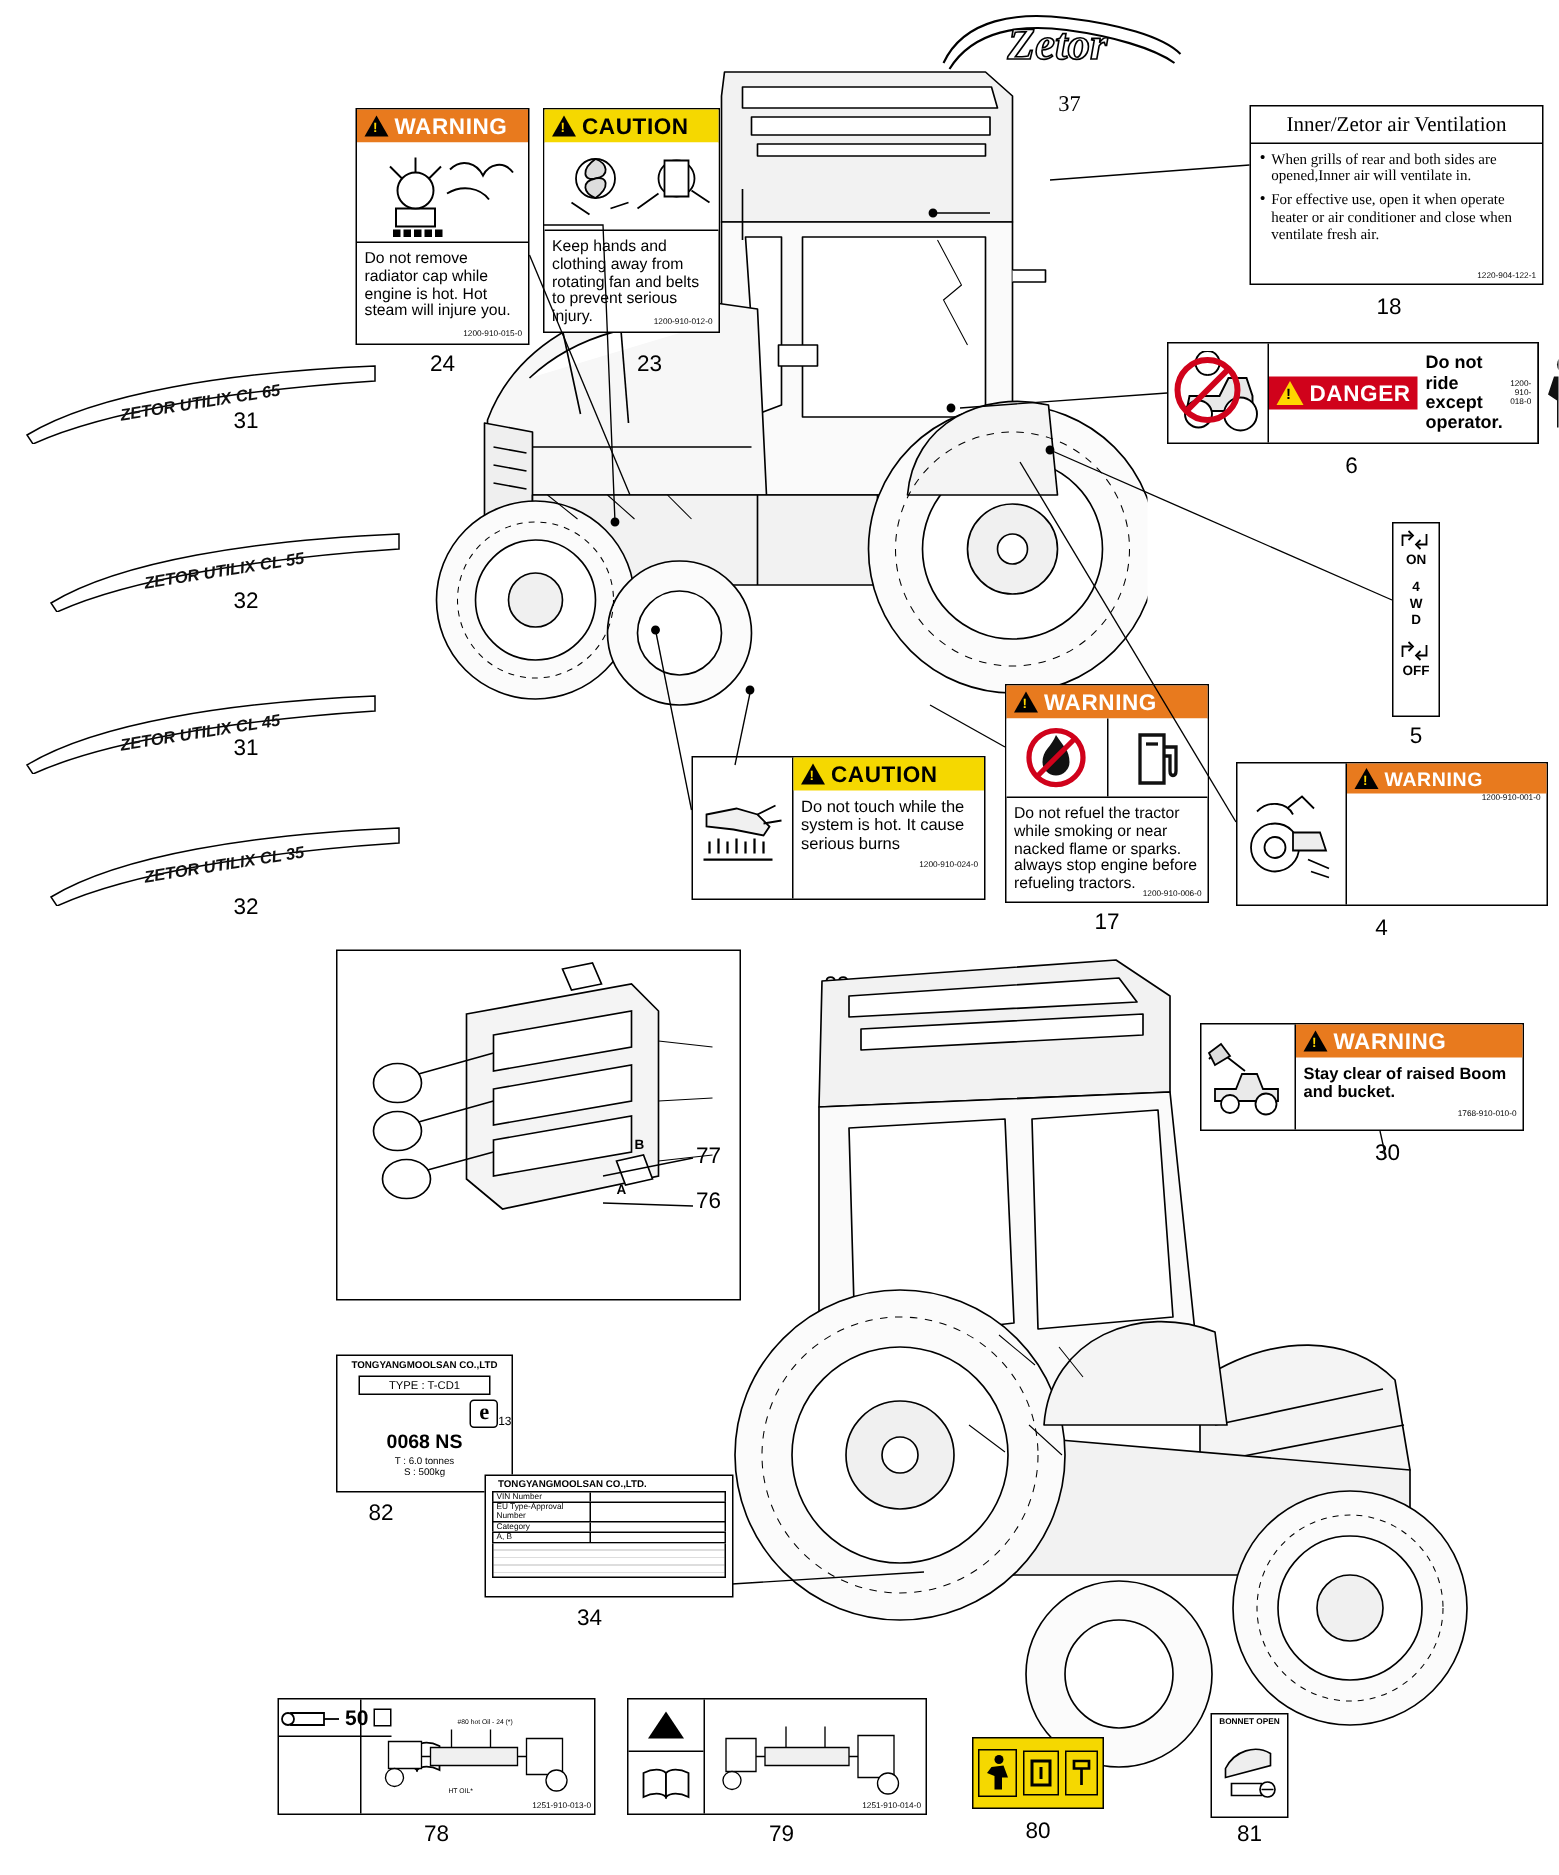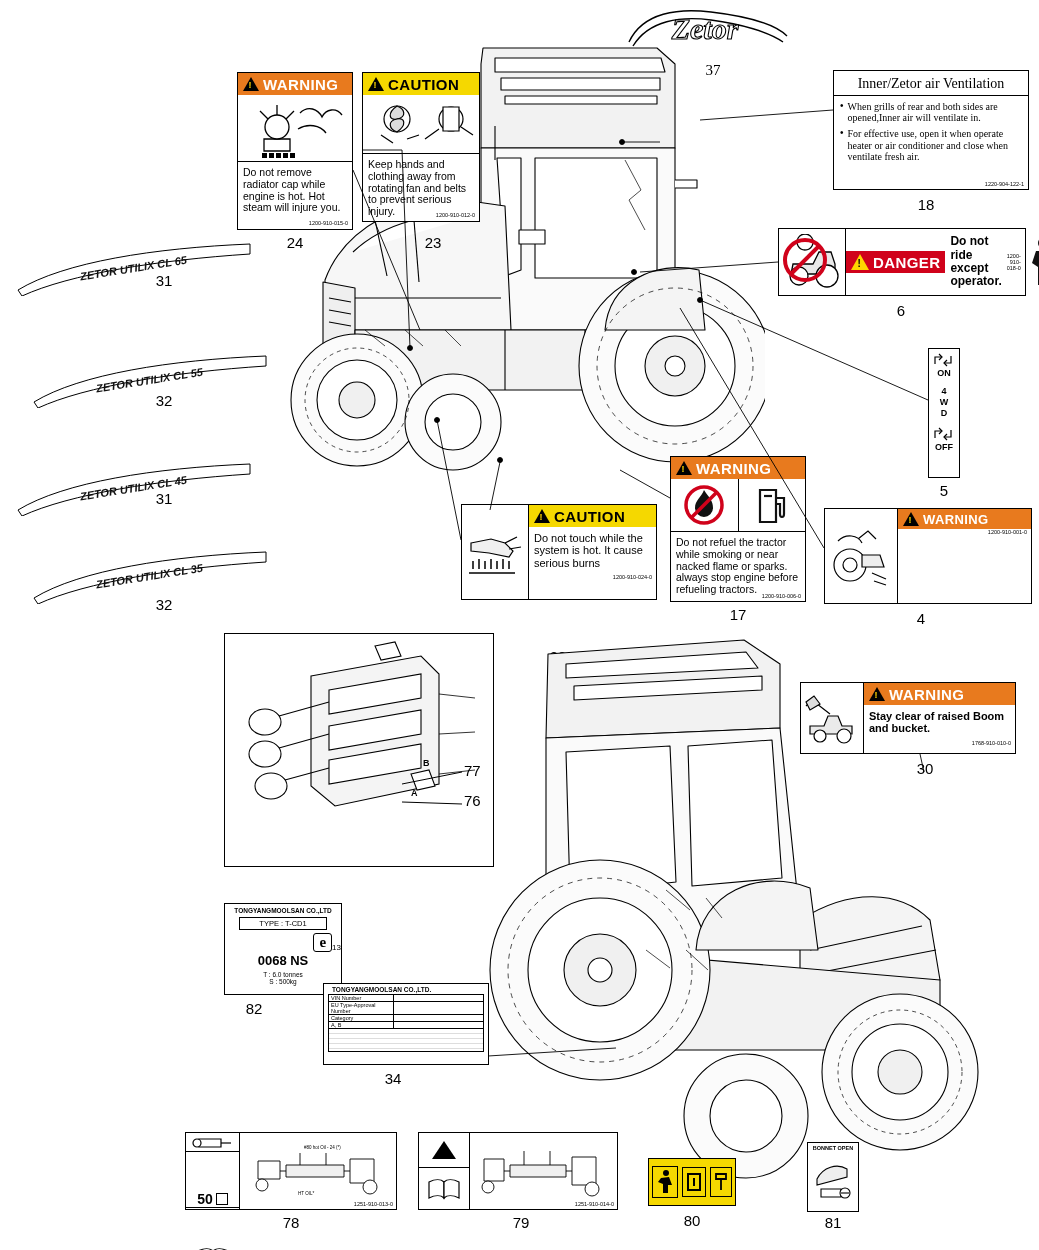--- a/index.html
+++ b/index.html
@@ -488,21 +488,21 @@
     </div>
   </div>
   <div class="abs num" style="left:380px;top:1070px;width:26px;">34</div>
   <div class="abs" style="left:486px;top:1020px;width:140px;height:60px;">
     <svg width="140" height="60" viewBox="0 0 140 60">
         <path d="M2 36 L130 28" stroke="#000" stroke-width="0.9" fill="none"></path>
       </svg>
   </div>
 
   <div class="abs decal" style="left:185px;top:1132px;width:212px;height:78px;display:flex;">
-    <div style="width:54px;border-right:1.4px solid #000;display:flex;flex-direction:column;gap:39px;">
+    <div style="width:54px;border-right:1.4px solid #000;display:flex;flex-direction:row;">
       <div style="height:24px;border-bottom:1.2px solid #000;display:flex;align-items:center;justify-content:center;">
         <svg width="44" height="18" viewBox="0 0 44 18">
             <g stroke="#000" stroke-width="1.2" fill="#fff">
               <path d="M8 6 L30 6 L30 14 L8 14 Z"></path>
               <path d="M30 10 L40 10"></path>
               <circle cx="6" cy="10" r="4"></circle>
             </g>
           </svg>
       </div>
       <div style="height:24px;border-bottom:1.2px solid #000;display:flex;align-items:center;justify-content:center;gap:3px;">

